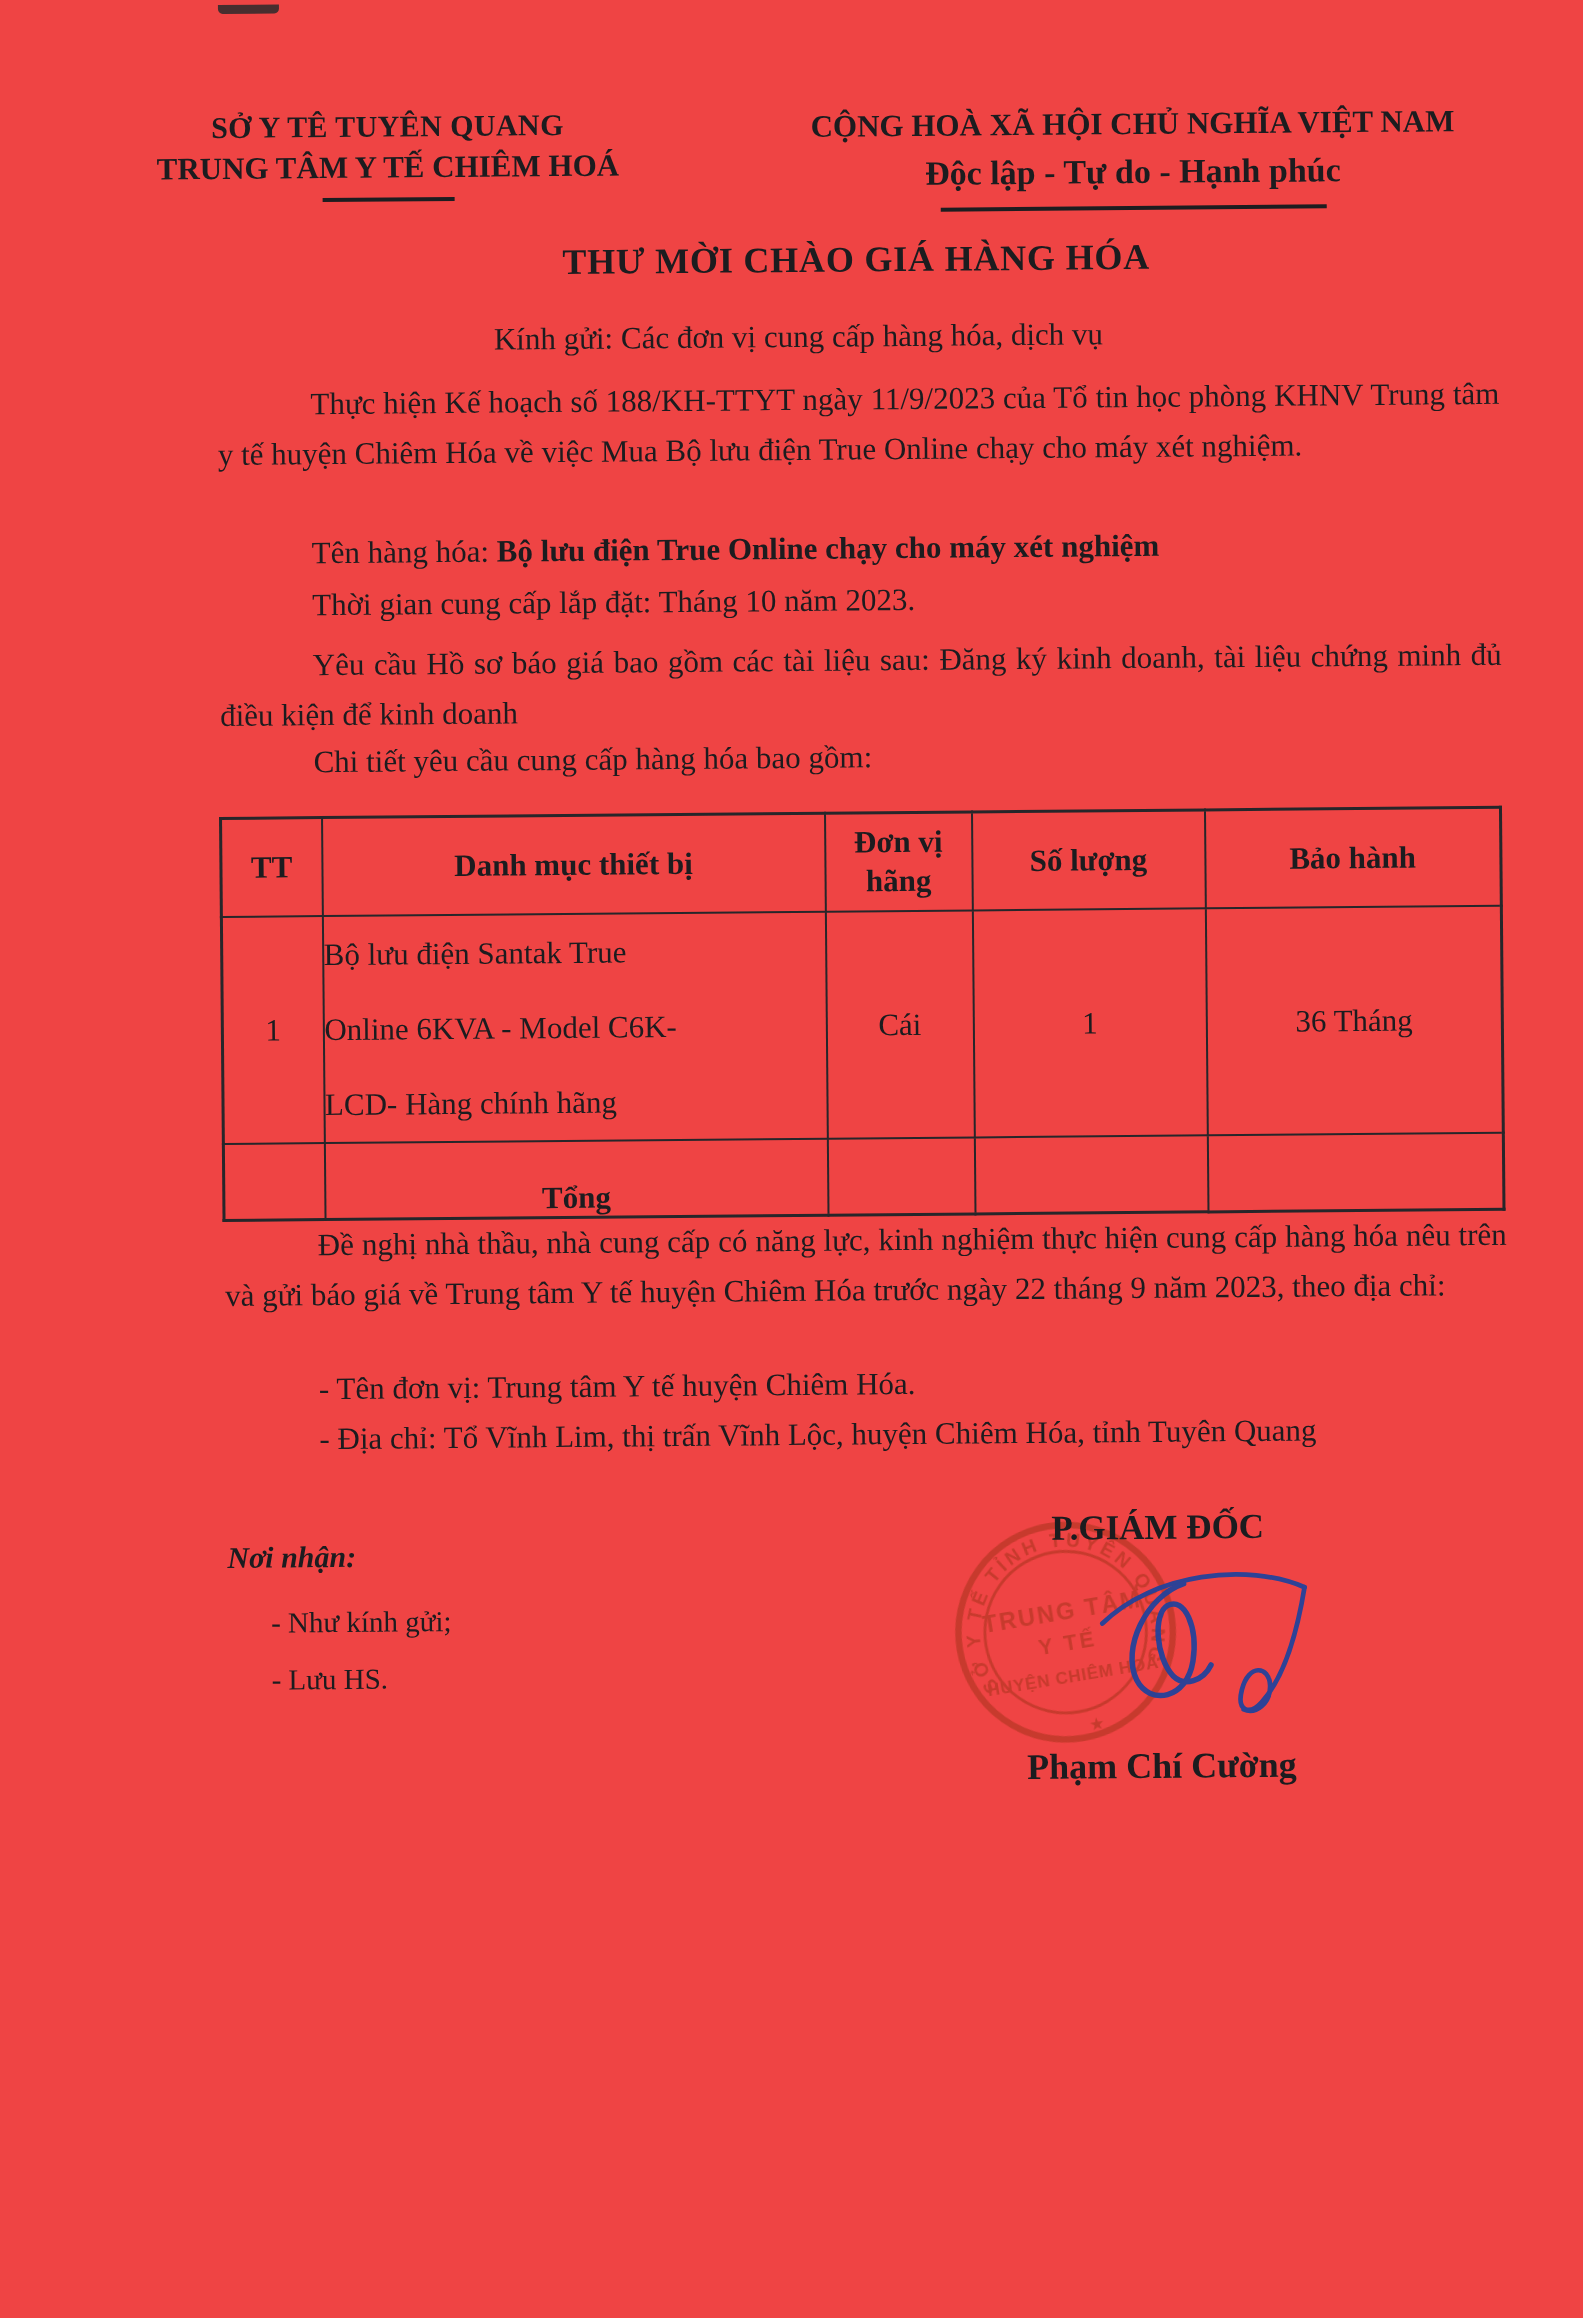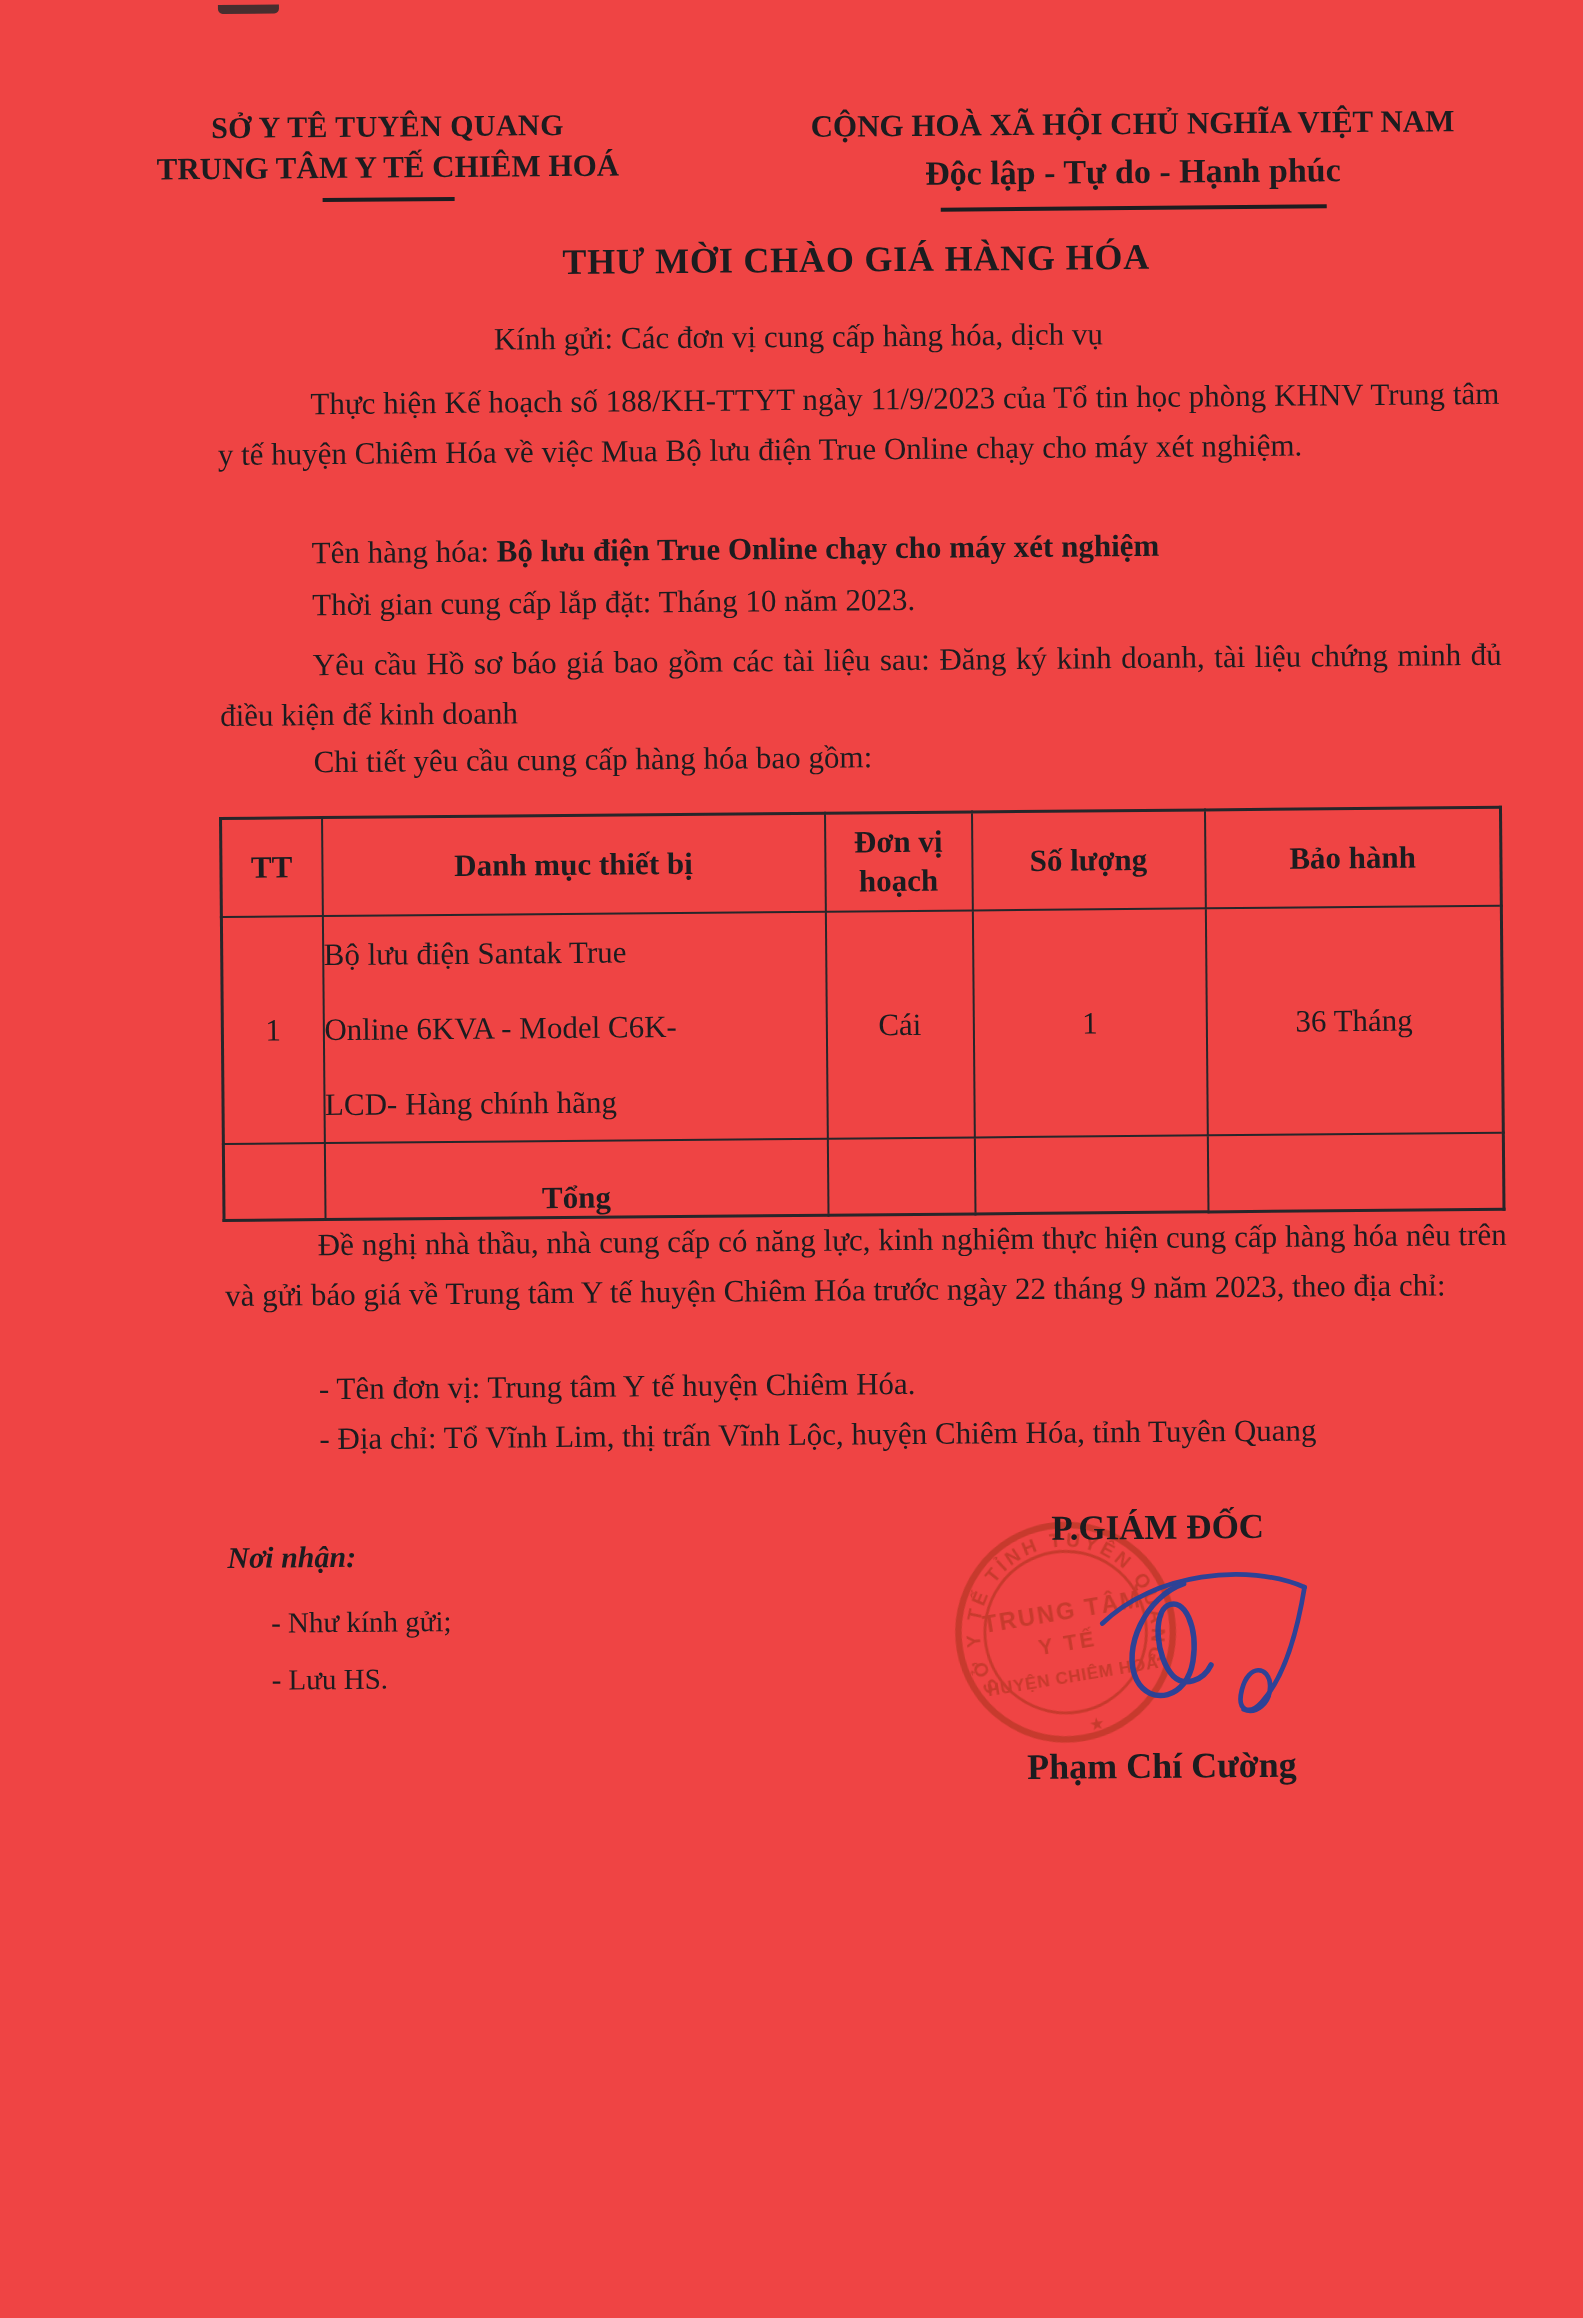--- a/index.html
+++ b/index.html
@@ -111,21 +111,21 @@
         <col style="width:101px">
           <col style="width:503px">
           <col style="width:147px">
           <col style="width:233px">
           <col style="width:296px">
       </colgroup>
       <tbody>
           <tr>
         <th class="hcell">TT</th>
         <th class="hcell">Danh mục thiết bị</th>
-        <th class="hcell">Đơn vị hoạch</th>
+        <th class="hcell">Đơn vị hãng</th>
         <th class="hcell">Số lượng</th>
         <th class="hcell">Bảo hành</th>
       </tr>
       <tr>
         <td class="rcell">1</td>
         <td class="rcell name-cell">
           <div class="name-line">Bộ lưu điện Santak True</div>
           <div class="name-line">Online 6KVA - Model C6K-</div>
           <div class="name-line">LCD- Hàng chính hãng</div>
         </td>

